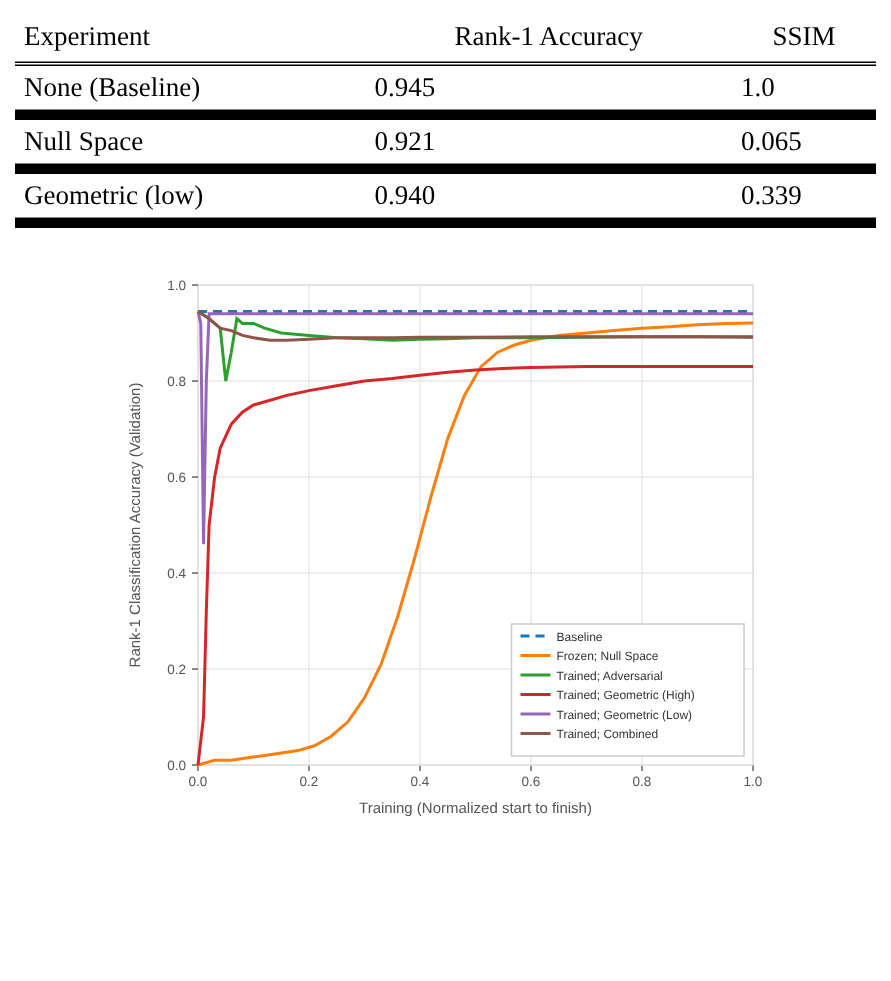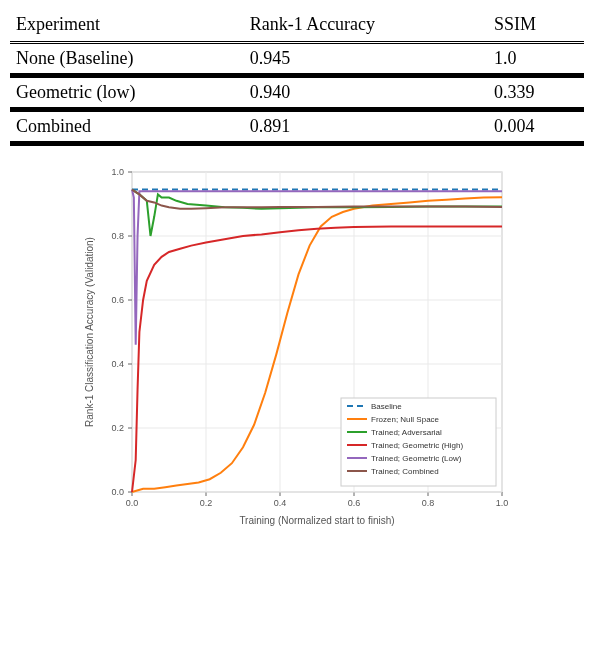--- a/index.html
+++ b/index.html
@@ -8,33 +8,33 @@
     font-family: "Times New Roman", Times, serif;
     font-size: 18px;
     color: #000;
     width: 594px;
     box-sizing: border-box;
     background: #fff;
   }
   table {
     border-collapse: collapse;
     width: 100%;
-    margin-bottom: 16px;
+    margin-bottom: 28px;
   }
   th {
     font-weight: normal;
     text-align: left;
     padding: 4px 6px 6px 6px;
     border-bottom: 1px solid #000;
   }
-  th.num { text-align: left; }
+  th.num { text-align: center; }
   tr.first-row td { border-top: 3px double #000; }
   td {
     padding: 4px 6px;
-    border-bottom: 5px solid #000000;
+    border-bottom: 7px solid #000000;
   }
   td.num { }
   .chart-wrap {
     display: flex;
     justify-content: center;
   }
   svg { font-family: Arial, Helvetica, sans-serif; }
   .axis-label { font-size: 10px; fill: #555; }
   .tick-label { font-size: 9px; fill: #555; }
   .legend-text { font-size: 8px; fill: #333; }
@@ -51,28 +51,28 @@
       <th class="num">SSIM</th>
     </tr>
   </thead>
   <tbody id="tbody">
       <tr class="first-row">
         <td>None (Baseline)</td>
         <td class="num">0.945</td>
         <td class="num">1.0</td>
       </tr>
       <tr>
+        <td>Null Space</td>
+        <td class="num">0.921</td>
+        <td class="num">0.065</td>
+      </tr>
+      <tr>
         <td>Geometric (low)</td>
         <td class="num">0.940</td>
         <td class="num">0.339</td>
-      </tr>
-      <tr>
-        <td>Combined</td>
-        <td class="num">0.891</td>
-        <td class="num">0.004</td>
       </tr>
     </tbody>
 </table>
 
 <div class="chart-wrap">
   <svg id="chart" width="440" height="370">
       <rect x="55" y="10" width="370" height="320" fill="#fff" stroke="#bfbfbf" stroke-width="1"></rect>
       <line x1="55" y1="10" x2="55" y2="330" stroke="#e9e9e9"></line>
       <line x1="55" y1="330" x2="55" y2="334" stroke="#666"></line>
       <text x="55" y="344" text-anchor="middle" class="tick-label">0.0</text>

